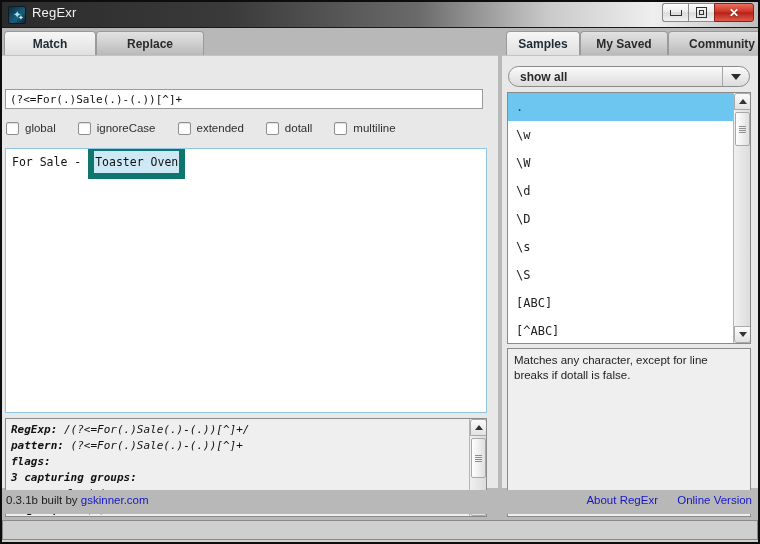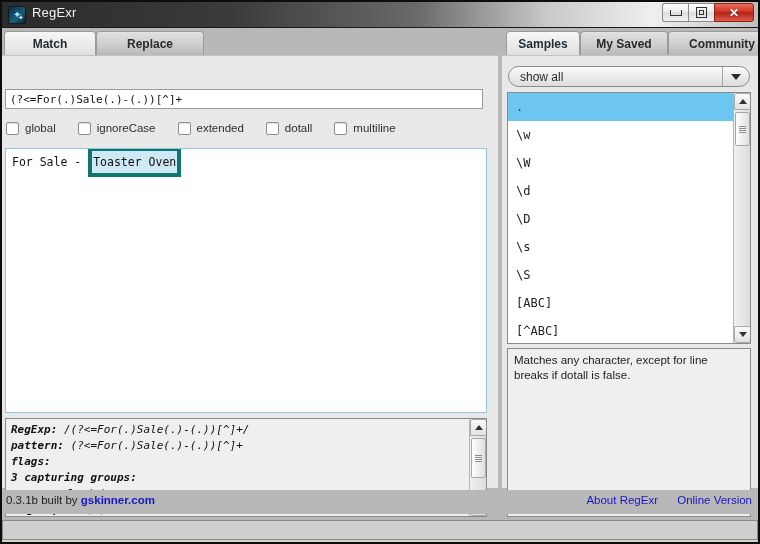--- a/index.html
+++ b/index.html
@@ -120,21 +120,21 @@
     border:1px solid #8fc6e4;
     box-sizing:border-box;
     padding:5px 6px;
     font-family:"DejaVu Sans Mono", monospace;
     font-size:11.5px;color:#111;
     line-height:16px;
     overflow:hidden;
   }
   .hl{
     background:#cfe8f5;
-    border:4px solid #0f766e;
+    border:6px solid #0f766e;
     padding:4px 1px;
   }
 
   .infopanel{
     position:absolute;left:5px;top:362px;width:482px;height:99px;
     background:#efefef;
     border:1px solid #8a8a8a;
     box-sizing:border-box;
     overflow:hidden;
     font-style:italic;
@@ -185,21 +185,21 @@
     border-top:1px solid #c3c3c3;
     box-sizing:border-box;
   }
   .combo{
     position:absolute;left:6px;top:10px;width:242px;height:21px;
     background:linear-gradient(to bottom,#fbfbfb,#e9e9e9 55%,#dcdcdc);
     border:1px solid #8b8b8b;border-radius:11px;
     box-sizing:border-box;
     display:flex;align-items:center;
   }
-  .combo-label{font-size:12px;font-weight:normal;color:#2b2b2b;margin-left:11px;}
+  .combo-label{font-size:12px;font-weight:bold;color:#2b2b2b;margin-left:11px;}
   .combo-arrowbox{
     position:absolute;right:0;top:0;width:26px;height:19px;
     border-left:1px solid #a6a6a6;
     display:flex;align-items:center;justify-content:center;
   }
   .combo-arrow{width:0;height:0;border-left:5px solid transparent;border-right:5px solid transparent;border-top:6px solid #2b2b2b;}
 
   .samplelist{
     position:absolute;left:5px;top:36px;width:244px;height:252px;
     background:#ffffff;
@@ -224,21 +224,21 @@
     padding:4px 6px;
     font-size:11.5px;color:#222;line-height:15px;
   }
 
   
   .footer{
     position:absolute;left:0;top:462px;width:760px;height:24px;
     background:#b8b8b8;
   }
   .ver{position:absolute;left:6px;top:4px;font-size:11.5px;color:#1c1c1c;}
-  .ver a{color:#1616c8;font-weight:bold;text-decoration:none;}
+  .ver a{color:#1616c8;font-weight:normal;text-decoration:none;}
   .flinks{position:absolute;right:8px;top:4px;font-size:11.5px;}
   .flinks a{color:#1616c8;text-decoration:none;margin-left:16px;}
 
   .statusbar{
     position:absolute;left:2px;top:520px;width:756px;height:20px;
     background:#cfcfcf;
     border:1px solid #8a8a8a;
     box-sizing:border-box;
   }
   .outer-frame{

